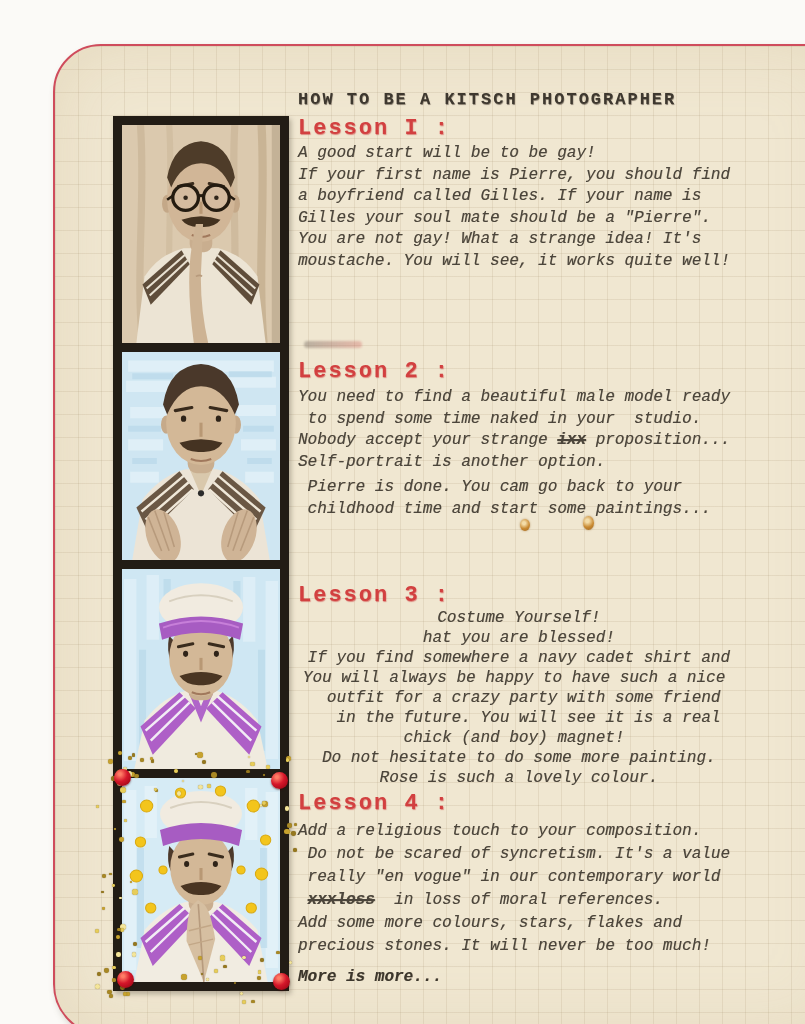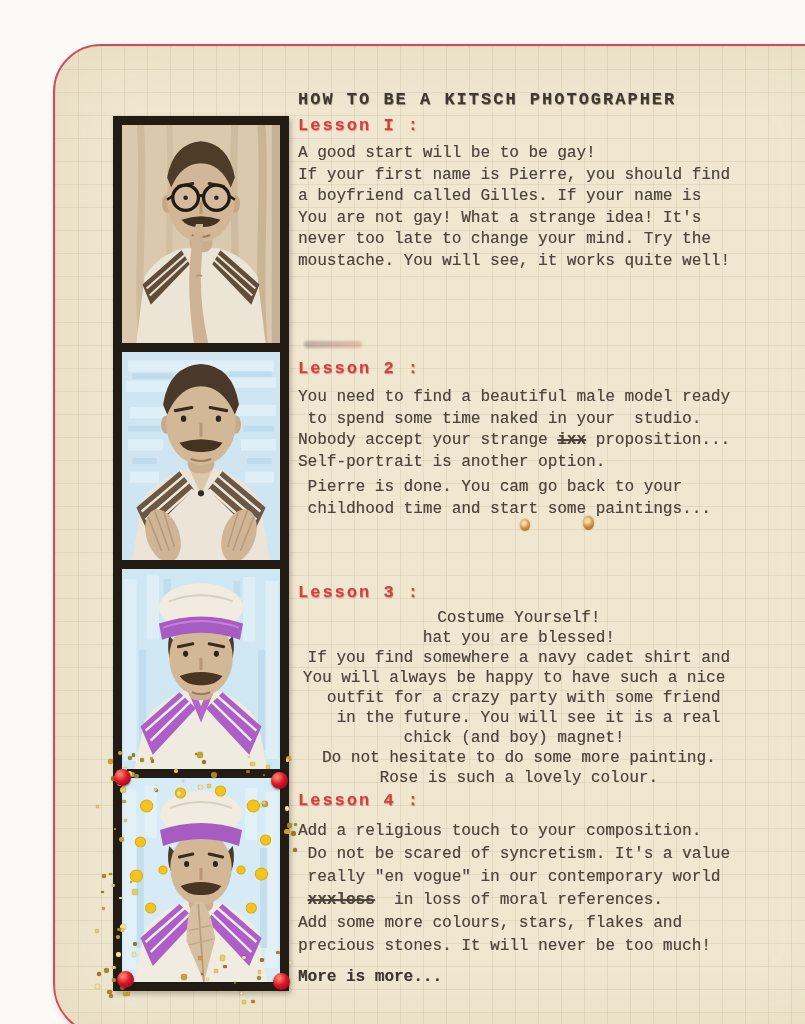--- a/index.html
+++ b/index.html
@@ -22,25 +22,25 @@
 
   
   .text-col { position:absolute; left:243px; top:0; width:540px; }
   .abs { position:absolute; left:0; }
   .title {
     font-size:17px; font-weight:700; letter-spacing:2px;
     color:#3e382f; text-shadow:0.5px 0.5px 0.7px rgba(60,50,40,0.55);
     white-space:pre;
   }
   .lesson-h {
-    font-size:17px; font-weight:700; letter-spacing:2px;
+    font-size:22px; font-weight:700; letter-spacing:2px;
     color:#d24040; text-shadow:0.6px 0.6px 1px rgba(205,55,55,0.55);
     white-space:pre;
   }
-  .para { font-size:16px; color:#4b453b; text-shadow:0.4px 0.4px 0.5px rgba(70,60,45,0.45); }
+  .para { font-size:16px; color:#4b453b; text-shadow:0.4px 0.4px 0.5px rgba(70,60,45,0.45);font-style:italic; }
   .para .tline { white-space:pre; line-height:21.5px; }
   .para.tight .tline { line-height:20px;text-align:center; }
   .para.loose .tline { line-height:23px; }
   .para.emph { font-weight:700; color:#3c362c; }
   .strike { text-decoration:line-through; text-decoration-thickness:2px; font-weight:700; }
 
   .smudge {
     position:absolute; width:58px; height:7px; border-radius:4px;
     background:linear-gradient(90deg, rgba(120,110,100,0.45), rgba(205,80,80,0.30));
     filter:blur(1.2px);
@@ -321,22 +321,22 @@
 
   <div class="text-col">
 
     <div class="abs title" style="top:44px;">HOW TO BE A KITSCH PHOTOGRAPHER</div>
 
     <div class="abs lesson-h" style="top:70px;">Lesson I :</div>
     <div class="abs para" style="top:97px;">
         <div class="tline"><span>A good start will be to be gay!</span></div>
         <div class="tline"><span>If your first name is Pierre, you should find</span></div>
         <div class="tline"><span>a boyfriend called Gilles. If your name is</span></div>
+        <div class="tline"><span>Gilles your soul mate should be a "Pierre".</span></div>
         <div class="tline"><span>You are not gay! What a strange idea! It's</span></div>
-        <div class="tline"><span>never too late to change your mind. Try the</span></div>
         <div class="tline"><span>moustache. You will see, it works quite well!</span></div>
       </div>
 
     <div class="smudge" style="top:295px; left:6px;"></div>
     <div class="abs lesson-h" style="top:313px;">Lesson 2 :</div>
     <div class="abs para" style="top:341px;">
         <div class="tline"><span>You need to find a beautiful male model ready</span></div>
         <div class="tline"><span> to spend some time naked in your  studio.</span></div>
         <div class="tline"><span>Nobody accept your strange </span><span class="strike">ixx</span><span> proposition...</span></div>
         <div class="tline"><span>Self-portrait is another option.</span></div>

